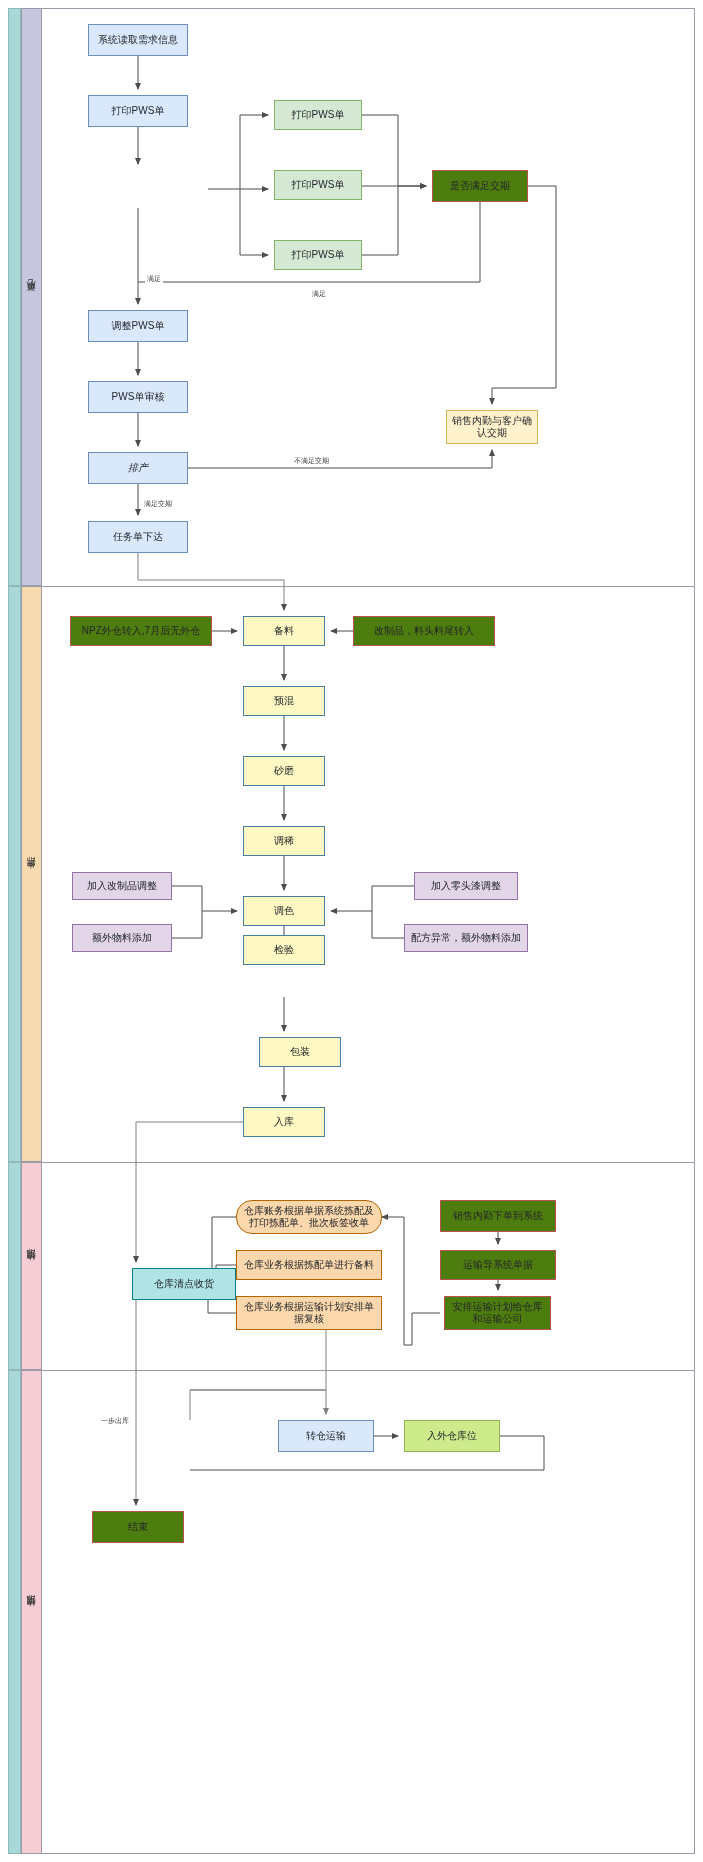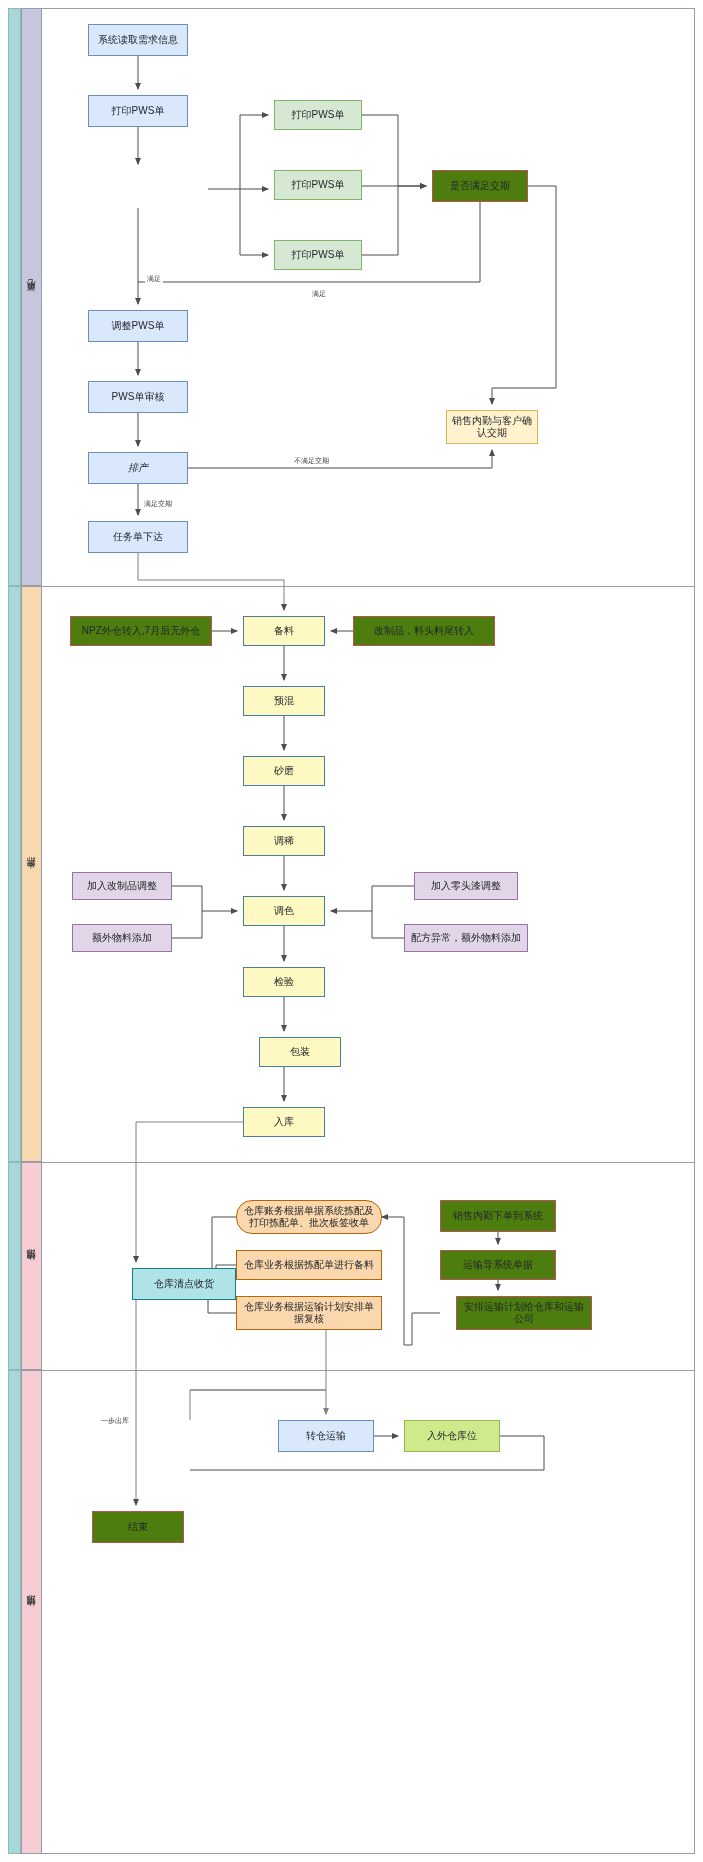--- a/index.html
+++ b/index.html
@@ -196,21 +196,21 @@
     </div>
   <div class="node n-purple" style="left:72px;top:924px;width:100px;height:28px;">
       <span>额外物料添加</span>
     </div>
   <div class="node n-purple" style="left:414px;top:872px;width:104px;height:28px;">
       <span>加入零头漆调整</span>
     </div>
   <div class="node n-purple" style="left:404px;top:924px;width:124px;height:28px;">
       <span>配方异常，额外物料添加</span>
     </div>
-  <div class="node n-cyan" style="left:243px;top:967px;width:82px;height:30px;">
+  <div class="node n-cyan" style="left:243px;top:935px;width:82px;height:30px;">
       <span>检验</span>
     </div>
   <div class="node n-cyan" style="left:259px;top:1037px;width:82px;height:30px;">
       <span>包装</span>
     </div>
   <div class="node n-cyan" style="left:243px;top:1107px;width:82px;height:30px;">
       <span>入库</span>
     </div>
 
   <div class="node n-teal" style="left:84px;top:1268px;width:104px;height:32px;">
@@ -224,21 +224,21 @@
     </div>
   <div class="node n-orange" style="left:236px;top:1296px;width:146px;height:34px;">
       <span>仓库业务根据运输计划安排单据复核</span>
     </div>
   <div class="node n-red" style="left:440px;top:1200px;width:116px;height:32px;">
       <span>销售内勤下单到系统</span>
     </div>
   <div class="node n-red" style="left:440px;top:1250px;width:116px;height:30px;">
       <span>运输导系统单据</span>
     </div>
-  <div class="node n-red" style="left:456px;top:1296px;width:136px;height:34px;align-items:center;">
+  <div class="node n-red" style="left:444px;top:1296px;width:107px;height:34px;align-items:center;">
       <span>安排运输计划给仓库和运输公司</span>
     </div>
 
   <div class="node n-blue" style="left:278px;top:1420px;width:96px;height:32px;">
       <span>转仓运输</span>
     </div>
   <div class="node n-lgreen" style="left:404px;top:1420px;width:96px;height:32px;">
       <span>入外仓库位</span>
     </div>
   <div class="node n-red" style="left:92px;top:1511px;width:92px;height:32px;">

